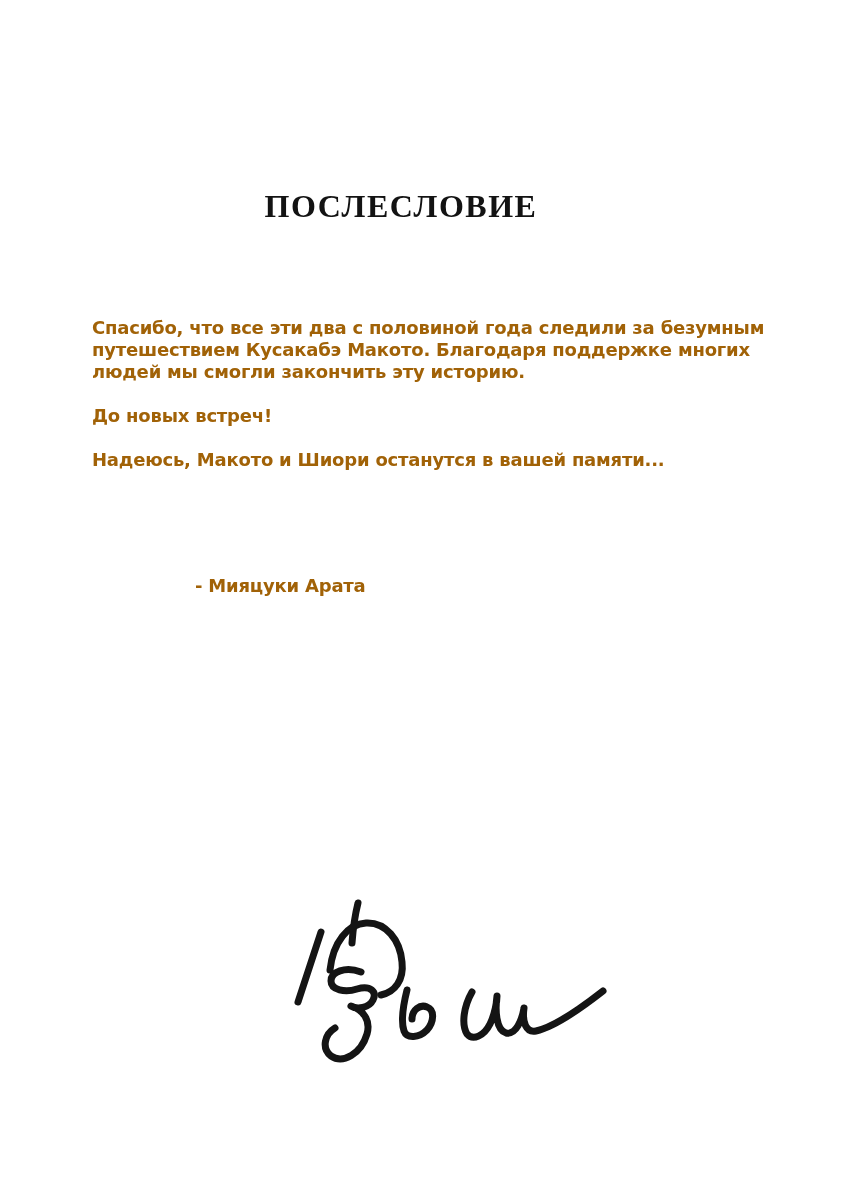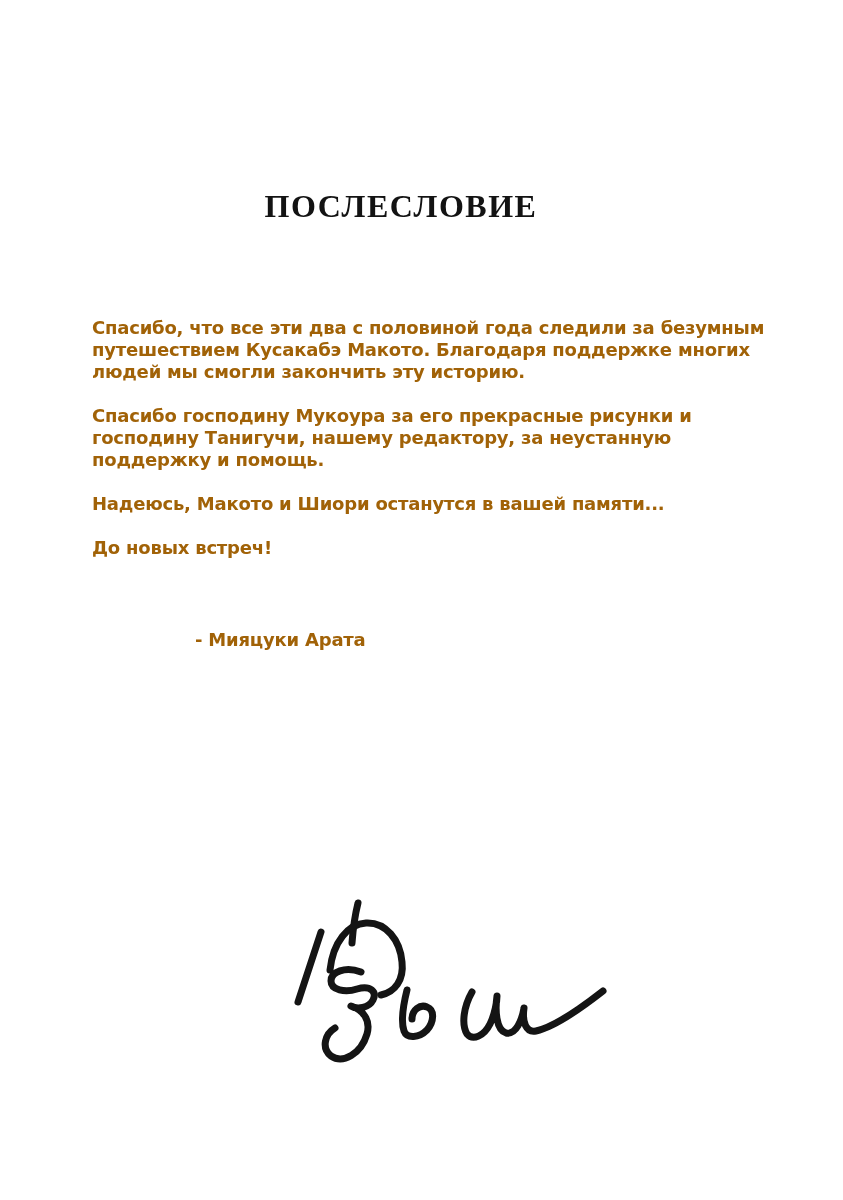--- a/index.html
+++ b/index.html
@@ -39,21 +39,21 @@
     font-size: 18px;
     line-height: 22px;
     font-weight: 600;
     letter-spacing: -0.2px;
     color: #a16207;
   }
   .body-text p {
     margin: 0 0 22px 0;
   }
   .body-text p.byline {
-    margin-top: 70px;
+    margin-top: 104px;
     padding-left: 103px;
   }
   .signature {
     position: absolute;
     left: 283px;
     top: 888px;
     width: 325px;
     height: 195px;
   }
   .signature path {
@@ -66,23 +66,22 @@
 </style>
 </head>
 <body>
 
 <div class="page">
 
   <h1 class="title">ПОСЛЕСЛОВИЕ</h1>
 
   <div class="body-text">
     <p>Спасибо, что все эти два с половиной года следили за безумным путешествием Кусакабэ Макото. Благодаря поддержке многих людей мы смогли закончить эту историю.</p>
-    <p>Спасибо господину Мукоура за его прекрасные рисунки и господину Танигучи, нашему редактору, за неустанную поддержку и помощь.</p>
+    <p>До новых встреч!</p>
     <p>Надеюсь, Макото и Шиори останутся в вашей памяти...</p>
-    <p>До новых встреч!</p>
     <p class="byline">- Мияцуки Арата</p>
   </div>
 
   <svg class="signature" viewBox="0 0 325 195" xmlns="http://www.w3.org/2000/svg" aria-hidden="true">
 
     <path d="M 75 15 C 72 27 70 41 69 55"></path>
     <path d="M 38 44 C 31 66 22 92 15 114"></path>
     <path d="M 47 82 C 50 54 65 36 83 35 C 103 34 117 52 119 74 C 121 92 112 104 98 107"></path>
     <path d="M 78 84 C 62 78 48 84 48 93 C 48 102 62 105 74 101 C 88 97 94 104 90 112 C 86 120 74 122 68 118 C 80 122 88 132 84 146 C 78 166 60 176 48 168 C 38 160 42 146 52 140"></path>
 

